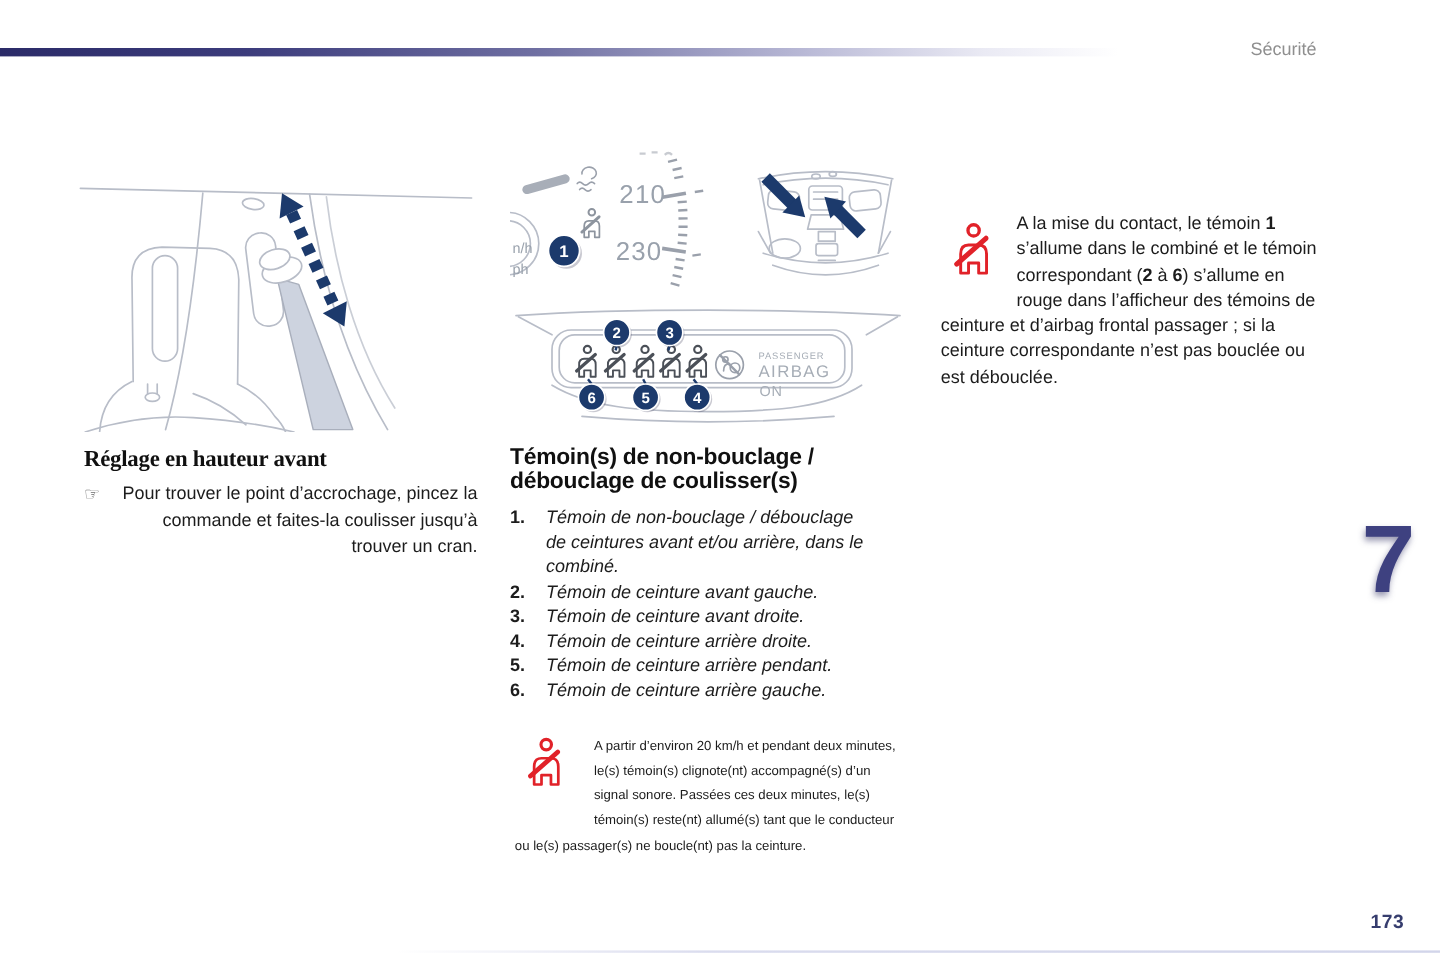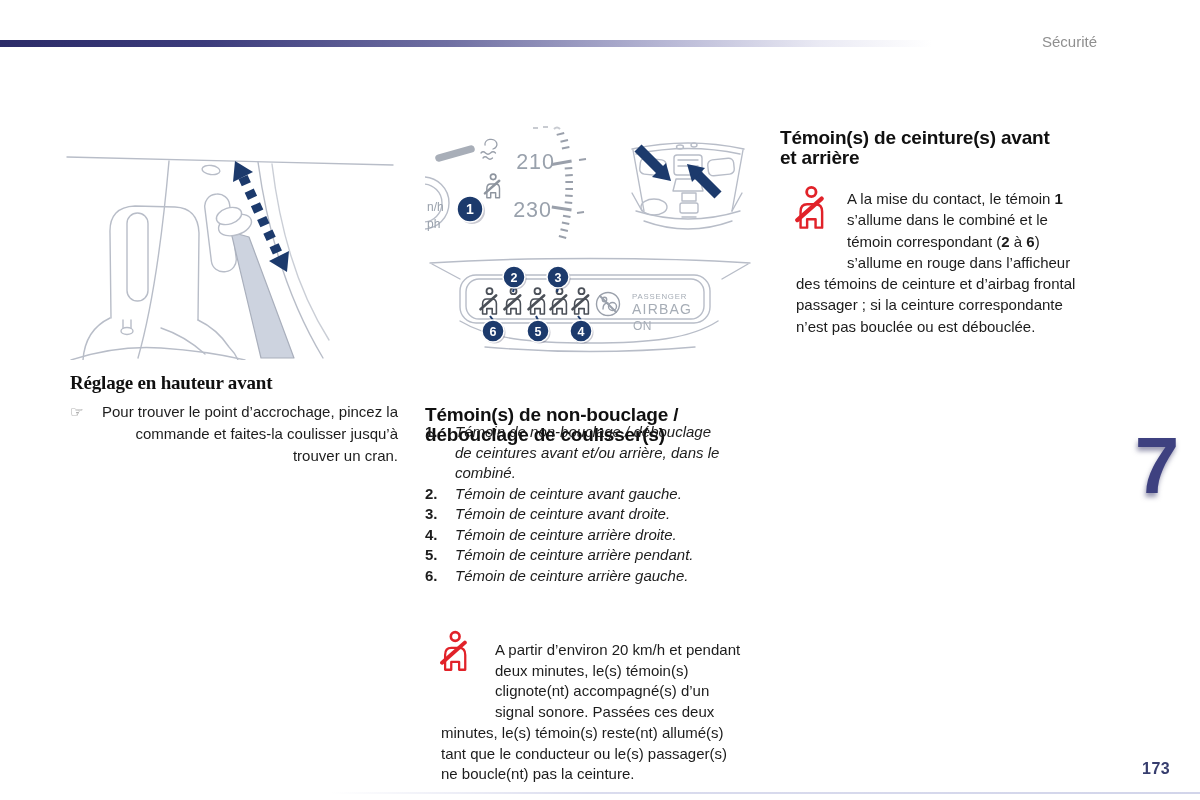--- a/index.html
+++ b/index.html
@@ -6,48 +6,48 @@
   .page { position:relative; width:1200px; height:800px; background:#ffffff;
           font-family:"Liberation Sans", sans-serif; color:#1c1c1c; overflow:hidden; }
 
   .topbar { position:absolute; left:0; top:40px; width:932px; height:7px;
             background:linear-gradient(to right,#2b2b68 0%,#3c3c7c 22%,#6f6fa2 48%,#b9b9d6 72%,#eaeaf4 88%,#ffffff 100%); }
   .section-label { position:absolute; top:33px; left:1042px; font-size:15px; color:#8f8f8f; }
 
   h2.hd { position:absolute; margin:0; font-size:19px; font-weight:bold; line-height:20px;
           letter-spacing:-0.2px; color:#101010; }
   #hd-left  { left:70px;  top:373px; width:330px;font-family:Liberation Serif, serif; }
-  #hd-mid   { left:425px; top:372px; width:330px;margin-top:33px; }
+  #hd-mid   { left:425px; top:372px; width:330px; }
   #hd-right { left:780px; top:128px; width:330px; }
 
   .illus-left { position:absolute; left:65px; top:148px; }
   .illus-mid  { position:absolute; left:425px; top:125px; }
 
   .left-para { position:absolute; left:70px; top:401px; width:328px; display:flex;
                font-size:15px; line-height:22px; }
   .pointer { width:31px; flex:0 0 31px; color:#6d6d6d; font-size:15px;
              font-family:"DejaVu Sans", sans-serif; }
   .left-para p { margin:0; flex:1;text-align:right; }
 
   .mid-list { position:absolute; left:425px; top:422px; width:305px; font-size:15px; }
   .li { display:flex; line-height:20.5px; }
   .li .num { width:30px; flex:0 0 30px; font-weight:bold; }
   .li .txt { flex:1;font-style:italic; }
 
-  .mid-note { position:absolute; left:425px; top:624px; width:333px;
-              font-size:15px; line-height:20.7px; }
+  .mid-note { position:absolute; left:425px; top:608px; width:333px;
+              font-size:11px; line-height:20.7px; }
   .float-mid { float:left; width:70px; height:84px; }
   .float-mid svg { margin:5px 0 0 14px; }
 
   .right-para { position:absolute; left:780px; top:172px; width:332px;
                 font-size:15px; line-height:21.3px; }
   .float-right { float:left; width:67px; height:88px; }
   .float-right svg { margin:12px 0 0 14px; }
   .right-para b, .mid-note b { font-weight:bold; }
-  .right-para p, .mid-note p { margin:16px; }
+  .right-para p, .mid-note p { margin:4px; }
 
   .chapter-number { position:absolute; top:426px; left:1124px; width:66px; text-align:center;
                     font-size:80px; font-weight:bold; line-height:80px; color:#3e4180;
                     text-shadow:-1px 4px 5px rgba(70,70,115,0.55); }
   .page-number { position:absolute; top:760px; left:1142px; font-size:16px; font-weight:bold;
                  color:#363d6e; letter-spacing:0.5px; }
   .bottom-rule { position:absolute; left:330px; top:792px; width:870px; height:2px;
                  background:linear-gradient(to right, rgba(214,217,236,0), #dadcee 30%, #d2d5ea 100%); }
 
   
@@ -298,22 +298,20 @@
     <span class="float-mid">
       <svg width="28" height="43" viewBox="0 0 32 46">
         <circle class="belt-red" cx="18.5" cy="7" r="5" stroke-width="3"></circle>
         <path class="belt-red" d="M7,45 L7,28 Q7,20 14,20 L23,20 Q30,20 30,28 L30,45 L23,45 L23,36 L14,36 L14,45 Z" stroke-width="2.6"></path>
         <line class="belt-red" x1="29.5" y1="14" x2="3.5" y2="37" stroke-width="4.5"></line>
       </svg>
     </span>
     <p>A partir d’environ 20 km/h et pendant deux minutes, le(s) témoin(s) clignote(nt) accompagné(s) d’un signal sonore. Passées ces deux minutes, le(s) témoin(s) reste(nt) allumé(s) tant que le conducteur ou le(s) passager(s) ne boucle(nt) pas la ceinture.</p>
   </div>
 
-  <h2 class="hd" id="hd-right"><span>Témoin(s) de ceinture(s) avant</span><br>
-    <span>et arrière</span></h2>
 
   <div class="right-para">
     <span class="float-right">
       <svg width="30" height="46" viewBox="0 0 32 46">
         <circle class="belt-red" cx="18.5" cy="7" r="5" stroke-width="3"></circle>
         <path class="belt-red" d="M7,45 L7,28 Q7,20 14,20 L23,20 Q30,20 30,28 L30,45 L23,45 L23,36 L14,36 L14,45 Z" stroke-width="2.6"></path>
         <line class="belt-red" x1="29.5" y1="14" x2="3.5" y2="37" stroke-width="4.5"></line>
       </svg>
     </span>
     <p><span>A la mise du contact, le témoin </span><b>1</b><span> s’allume dans le combiné et le témoin correspondant (</span><b>2</b><span> à </span><b>6</b><span>) s’allume en rouge dans l’afficheur des témoins de ceinture et d’airbag frontal passager ; si la ceinture correspondante n’est pas bouclée ou est débouclée.</span></p>

